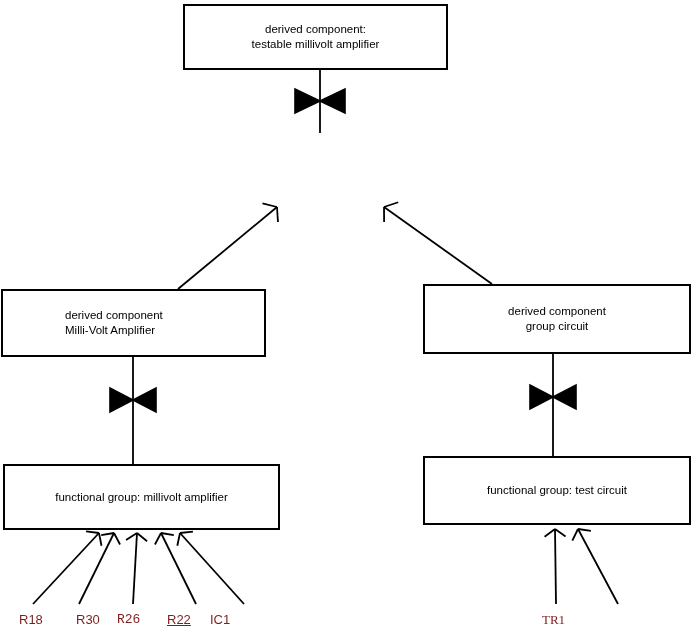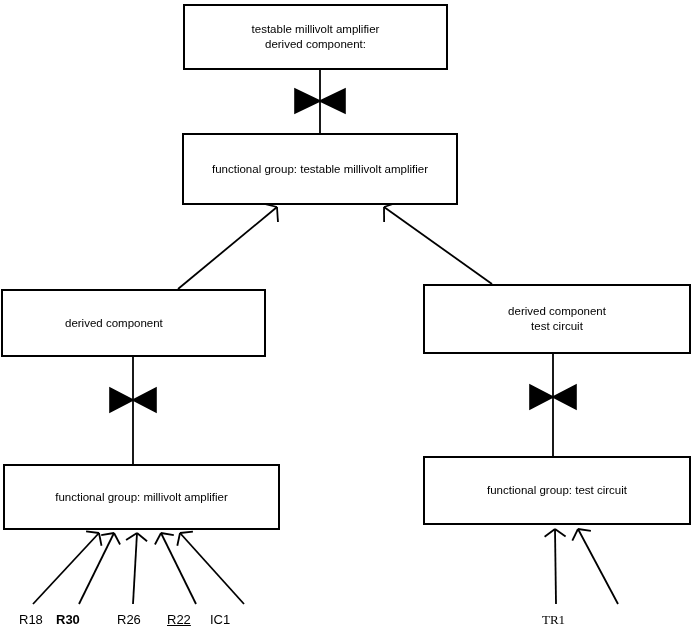--- a/index.html
+++ b/index.html
@@ -43,21 +43,21 @@
   }
   .center-text { text-align: center; }
   .left-text { text-align: left; }
   .node-lines {
     width: 100%;
   }
   .edge-label {
     position: absolute;
     font-family: "Liberation Sans", sans-serif;
     font-size: 13px;
-    color: #000000;
+    color: #7f1d1d;
     white-space: pre;
   }
 </style>
 </head>
 <body>
 
 <div id="canvas">
 
   <svg id="diagram-svg" viewBox="0 0 698 631" xmlns="http://www.w3.org/2000/svg">
     <g id="realization-group">
@@ -99,57 +99,53 @@
         <line x1="555" y1="529" x2="565.6181599094465" y2="536.5003120026718" stroke="#000000" stroke-width="1.8"></line>
         <line x1="555" y1="529" x2="544.5855875346025" y2="536.7807463010031" stroke="#000000" stroke-width="1.8"></line>
         <line x1="618" y1="604" x2="578" y2="529" stroke="#000000" stroke-width="1.8"></line>
         <line x1="578" y1="529" x2="590.8757635377372" y2="530.7929621636492" stroke="#000000" stroke-width="1.8"></line>
         <line x1="578" y1="529" x2="572.3159619020767" y2="540.6915230360016" stroke="#000000" stroke-width="1.8"></line>
       </g>
   </svg>
 
   <div class="node-box" id="node-0" style="left: 183px; top: 4px; width: 265px; height: 66px; padding-left: 0px;">
     <div class="node-lines">
+      <div class="node-text center-text">derived component:</div>
       <div class="node-text center-text">testable millivolt amplifier</div>
-      <div class="node-text center-text">derived component:</div>
     </div>
   </div>
 
-  <div class="node-box" id="node-1" style="left: 182px; top: 133px; width: 276px; height: 72px; padding-left: 0px;">
-    <div class="node-lines">
-      <div class="node-text center-text">functional group: testable millivolt amplifier</div>
-    </div>
-  </div>
 
   <div class="node-box" id="node-2" style="left: 1px; top: 289px; width: 265px; height: 68px; padding-left: 62px;">
     <div class="node-lines">
       <div class="node-text left-text">derived component</div>
+      <div class="node-text left-text">Milli-Volt Amplifier</div>
     </div>
   </div>
 
   <div class="node-box" id="node-3" style="left: 423px; top: 284px; width: 268px; height: 70px; padding-left: 0px;">
     <div class="node-lines">
       <div class="node-text center-text">derived component</div>
-      <div class="node-text center-text">test circuit</div>
+      <div class="node-text center-text">group circuit</div>
     </div>
   </div>
 
   <div class="node-box" id="node-4" style="left: 3px; top: 464px; width: 277px; height: 66px; padding-left: 0px;">
     <div class="node-lines">
       <div class="node-text center-text">functional group: millivolt amplifier</div>
     </div>
   </div>
 
   <div class="node-box" id="node-5" style="left: 423px; top: 456px; width: 268px; height: 69px; padding-left: 0px;">
     <div class="node-lines">
       <div class="node-text center-text">functional group: test circuit</div>
     </div>
   </div>
 
   <div class="edge-label" id="lbl-0" style="left: 19px; top: 612px;">R18</div>
-  <div class="edge-label" id="lbl-1" style="left: 56px; top: 612px; font-weight: bold;">R30</div>
-  <div class="edge-label" id="lbl-2" style="left: 117px; top: 612px;">R26</div>
+  <div class="edge-label" id="lbl-1" style="left: 76px; top: 612px;">R30</div>
+  <div class="edge-label" id="lbl-2" style="left: 117px; top: 612px; font-family: Liberation Mono, monospace;">R26</div>
   <div class="edge-label" id="lbl-3" style="left: 167px; top: 612px; text-decoration: underline;">R22</div>
   <div class="edge-label" id="lbl-4" style="left: 210px; top: 612px;">IC1</div>
   <div class="edge-label" id="lbl-5" style="left: 542px; top: 612px; font-family: Liberation Serif, serif;">TR1</div>
   <div class="edge-label" id="lbl-6" style="left: 606px; top: 612px; margin-top: 40px;">R36</div>
 
 </div>
 
 </body></html>

